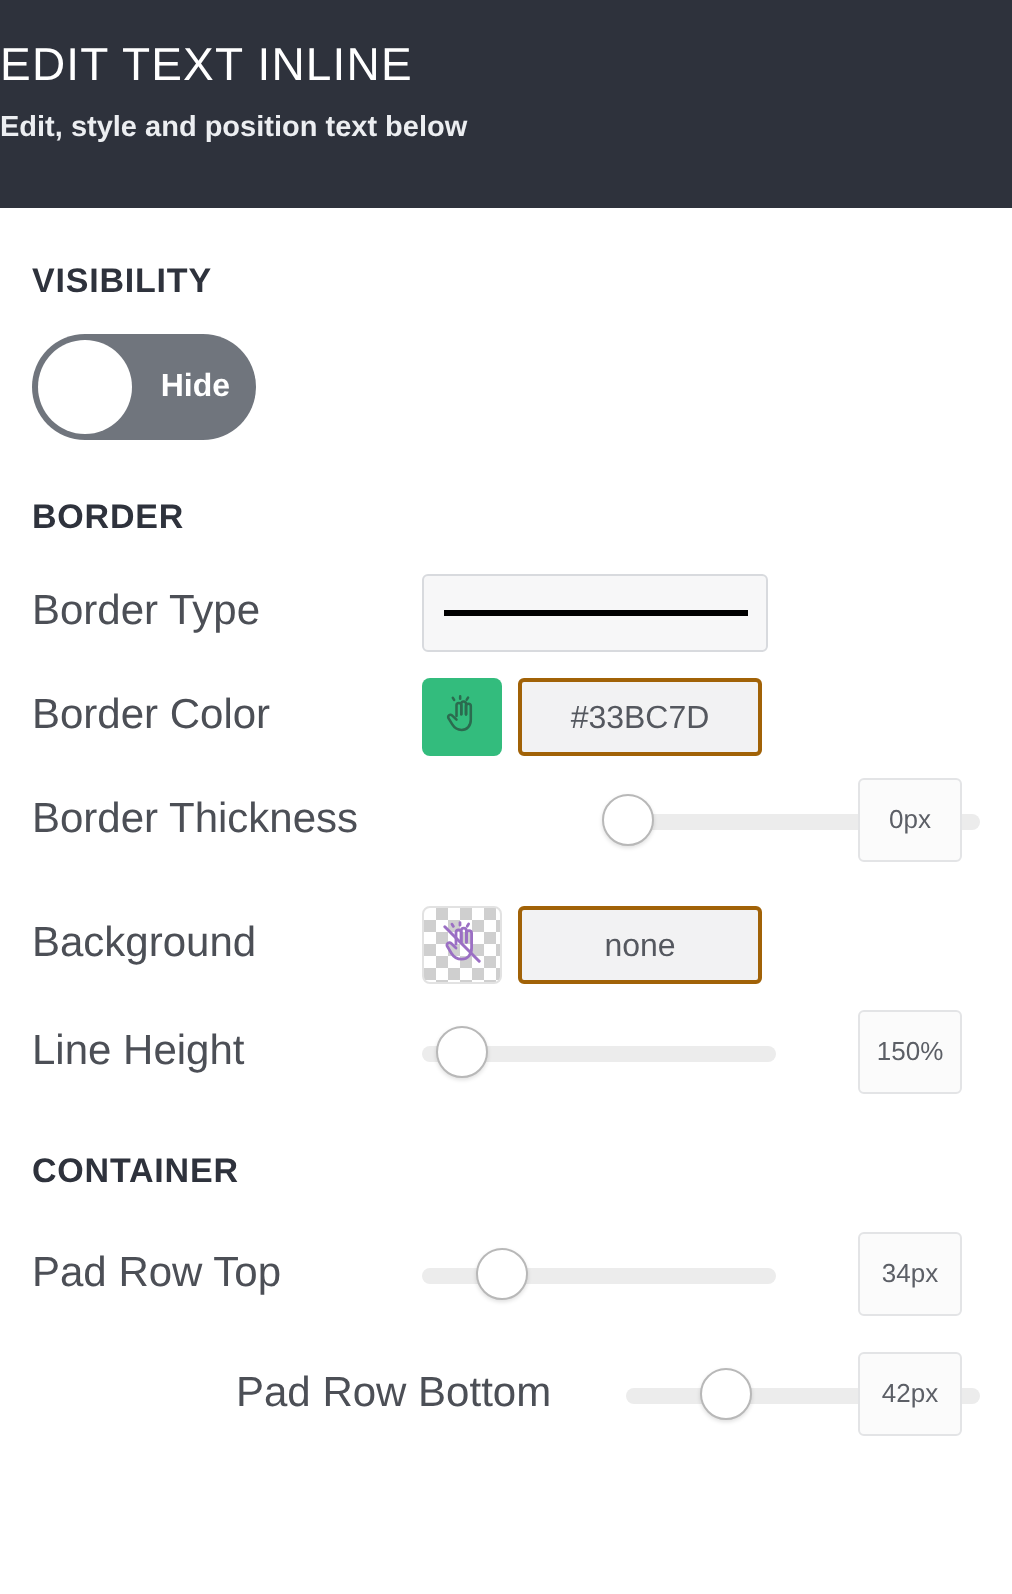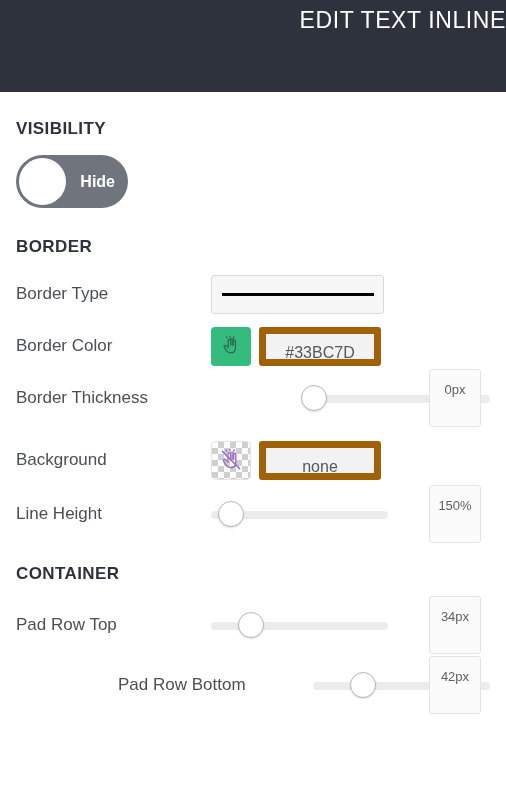--- a/index.html
+++ b/index.html
@@ -11,24 +11,24 @@
     height: 797px;
     background: #ffffff;
     font-family: "Liberation Sans", sans-serif;
     overflow: hidden;
     position: relative;
   }
 
   
   .header {
     background: #2e323c;
-    height: 92px;
-    box-sizing: border-box;
-    padding-top: 4px;
-    text-align: right;
+    height: 104px;
+    box-sizing: border-box;
+    padding-top: 16px;
+    text-align: left;
   }
   .header-title {
     color: #ffffff;
     font-size: 23px;
     letter-spacing: 0.6px;
     font-weight: 400;
     margin: 0;
     line-height: 32px;
   }
   .header-subtitle {
@@ -92,21 +92,21 @@
   }
 
   
   .row {
     display: flex;
     align-items: center;
     height: 50px;
     position: relative;
   }
   .row-label {
-    font-size: 17px;
+    font-size: 21px;
     color: #4c4f56;
     width: 195px;
     flex: none;
   }
   .row-border-type { margin-top: 12px; }
   .row-border-color { margin-top: 2px; }
   .row-thickness { margin-top: 2px; justify-content: space-between; }
   .row-background { margin-top: 12px; }
   .row-lineheight { margin-top: 4px; }
   .row-padtop { margin-top: 16px; }
@@ -156,21 +156,21 @@
     position: absolute;
     left: 50%;
     top: 50%;
     transform: translate(-50%, -50%);
   }
   .color-field {
     width: 122px;
     height: 39px;
     margin-left: 8px;
     box-sizing: border-box;
-    border: 7px solid #a16207;
+    border: 2px solid #a16207;
     border-radius: 3px;
     background: #f2f2f3;
     color: #55585f;
     font-size: 16px;
     text-align: center;
     line-height: 37px;
     cursor: text;
     flex: none;
   }
 
@@ -202,37 +202,38 @@
     border: 1px solid #b8b8b8;
     box-sizing: border-box;
     box-shadow: 0 1px 2px rgba(0,0,0,0.13);
   }
 
   
   .value-box {
     position: absolute;
     right: 9px;
     width: 52px;
-    height: 58px;
+    height: 42px;
     box-sizing: border-box;
     border: 1px solid #e3e4e6;
     border-radius: 3px;
     background: #fbfbfb;
     color: #5c5f66;
     font-size: 13px;
     text-align: center;
     line-height: 40px;
     cursor: text;
   }
 </style>
 </head>
 <body>
 
 <div class="header">
   <div class="header-title">EDIT TEXT INLINE</div>
+  <div class="header-subtitle">Edit, style and position text below</div>
 </div>
 
 <div class="content">
 
   <div class="section-heading sec-visibility">VISIBILITY</div>
   <div class="toggle-wrap">
     <div class="toggle">
       <div class="toggle-knob"></div>
       <div class="toggle-label">Hide</div>
     </div>

